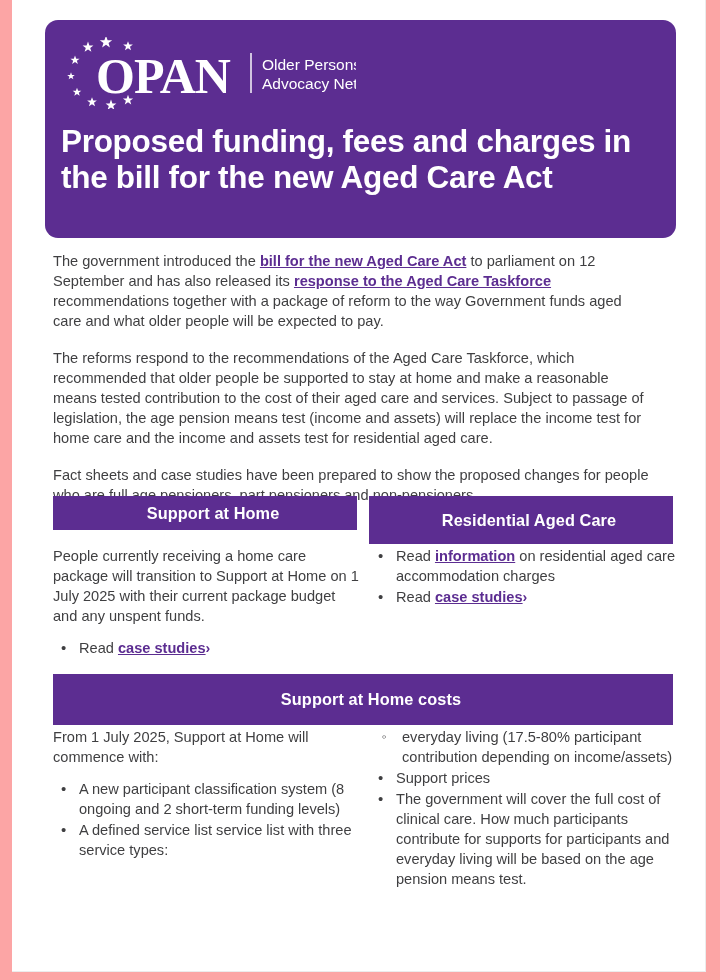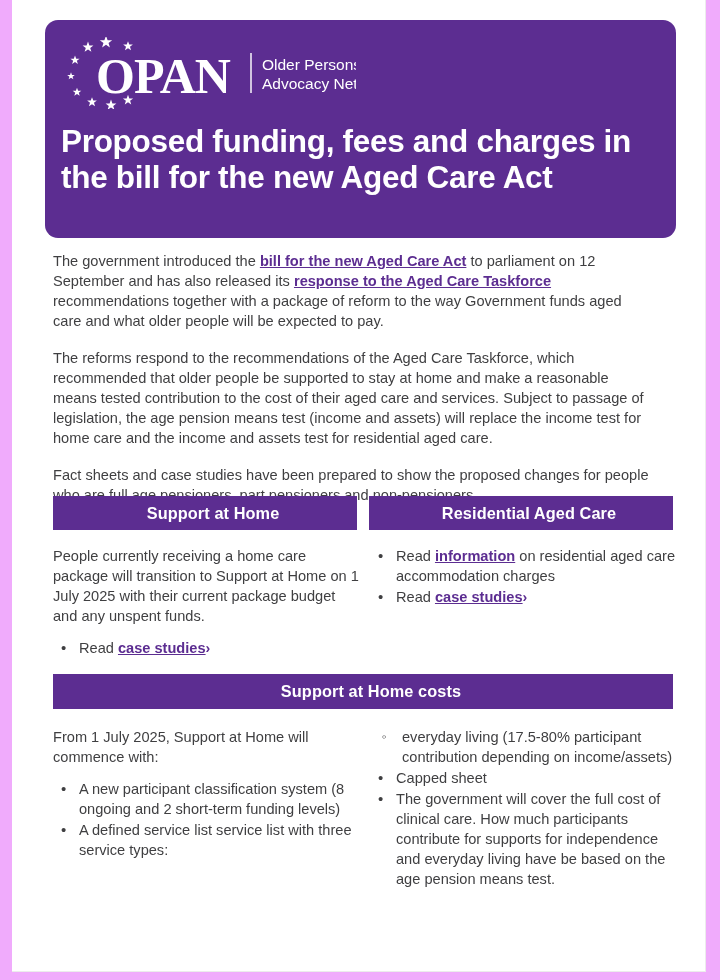--- a/index.html
+++ b/index.html
@@ -8,21 +8,21 @@
     width: 720px;
     height: 980px;
     background: #ffffff;
     font-family: "Liberation Sans", sans-serif;
   }
 
   #page {
     position: relative;
     width: 720px;
     height: 980px;
-    background: #f0abfc;
+    background: #fca5a5;
     overflow: hidden;
   }
 
   
   #sheet {
     position: absolute;
     left: 12px;
     top: 0px;
     width: 694px;
     height: 972px;
@@ -100,22 +100,22 @@
     font-size: 16.3px;
     font-weight: bold;
     display: flex;
     align-items: center;
     justify-content: center;
     letter-spacing: 0.1px;
     padding-left: 16px;
   }
 
   #bar-soh   { left: 53px;  top: 496px; width: 304px; height: 34px; }
-  #bar-rac   { left: 369px; top: 496px; width: 304px; height: 34px; }
-  #bar-costs { left: 53px;  top: 674px; width: 620px; height: 35px; }
+  #bar-rac   { left: 369px; top: 496px; width: 304px; height: 48px; }
+  #bar-costs { left: 53px;  top: 674px; width: 620px; height: 51px; }
 
   
   .col {
     position: absolute;
     color: #3f3f41;
     font-size: 14.6px;
     line-height: 1.37;
   }
   #col-soh   { left: 53px;  top: 547px; width: 306px; }
   #col-rac   { left: 370px; top: 547px; width: 306px; }
@@ -226,18 +226,18 @@
         <span>A defined service list service list with three service types:</span>
       </li>
     </ul>
   </div>
 
   <div class="col" id="col-cost-r">
     <ul class="sublist cont">
       <li>everyday living (17.5-80% participant contribution depending on income/assets)</li>
     </ul>
     <ul class="blist">
-      <li>Capped sheet</li>
-      <li>The government will cover the full cost of clinical care. How much participants contribute for supports for independence and everyday living have be based on the age pension means test.</li>
+      <li>Support prices</li>
+      <li>The government will cover the full cost of clinical care. How much participants contribute for supports for participants and everyday living will be based on the age pension means test.</li>
     </ul>
   </div>
 
 </div>
 
 </body></html>

